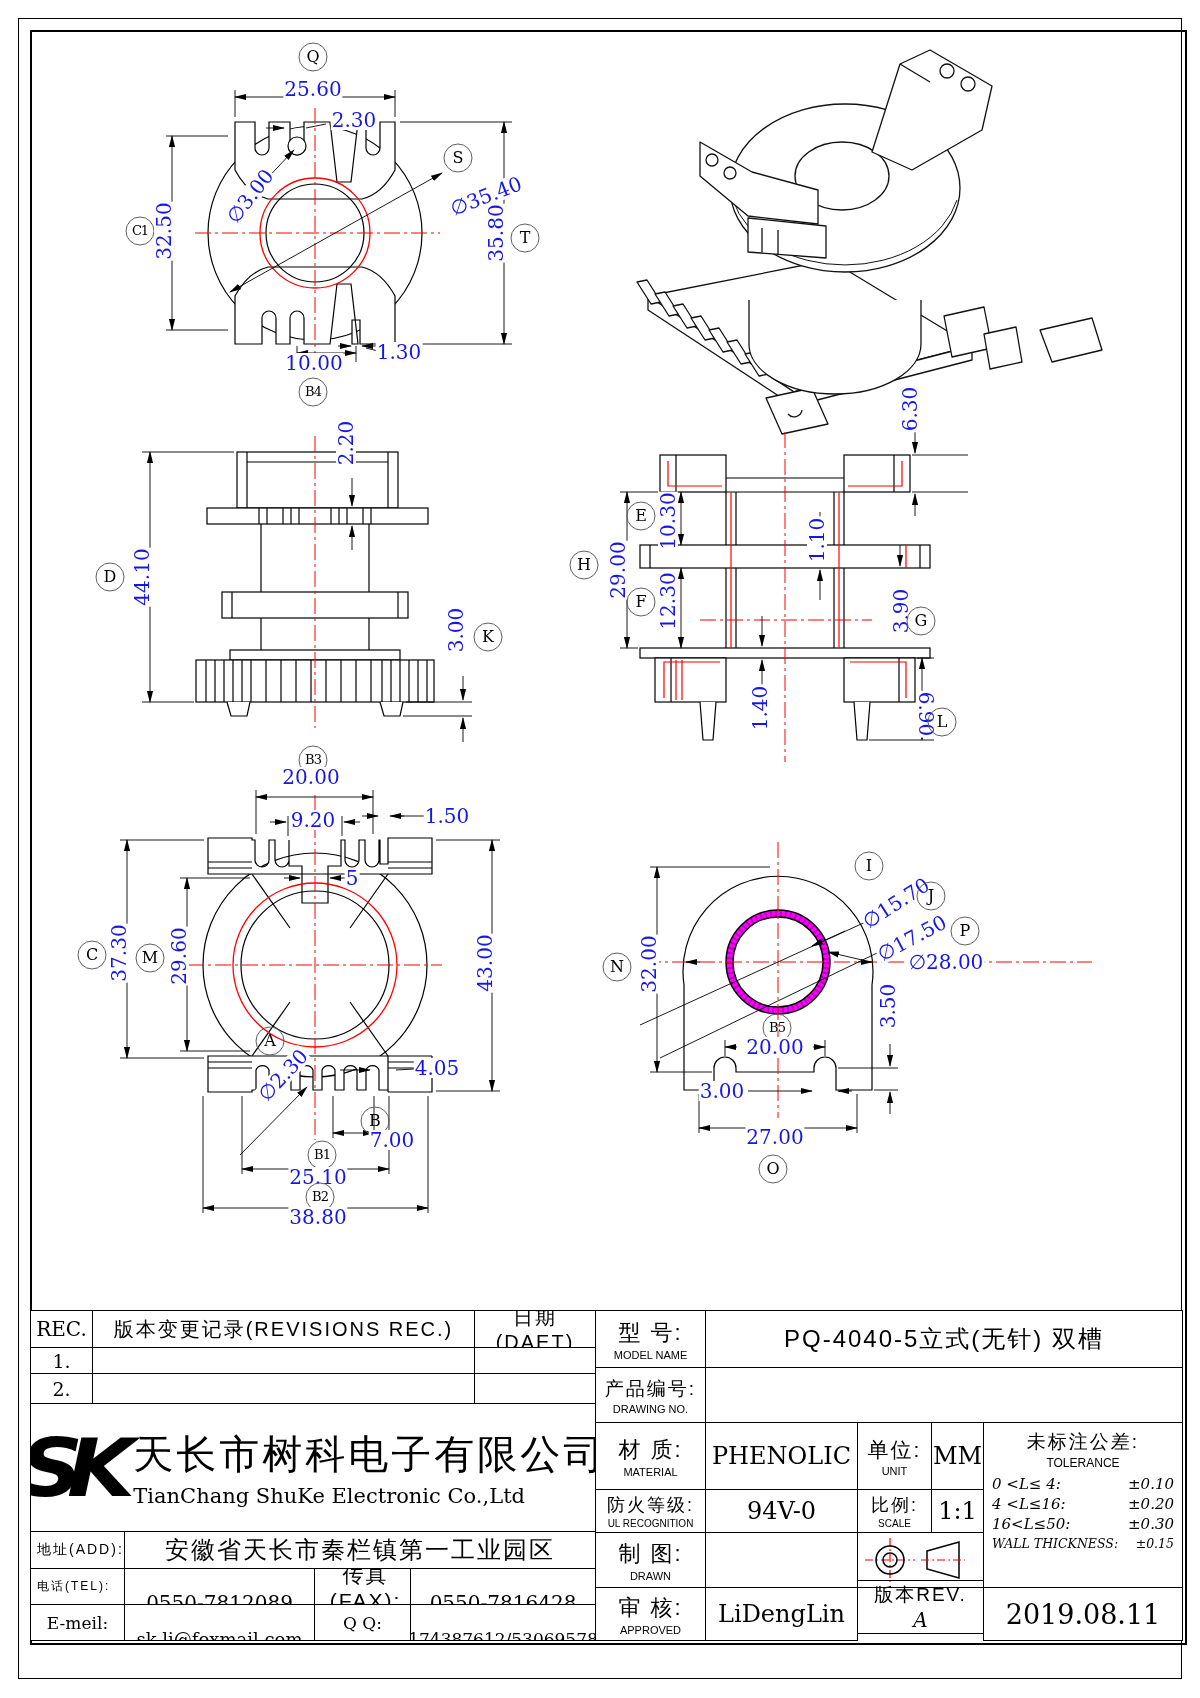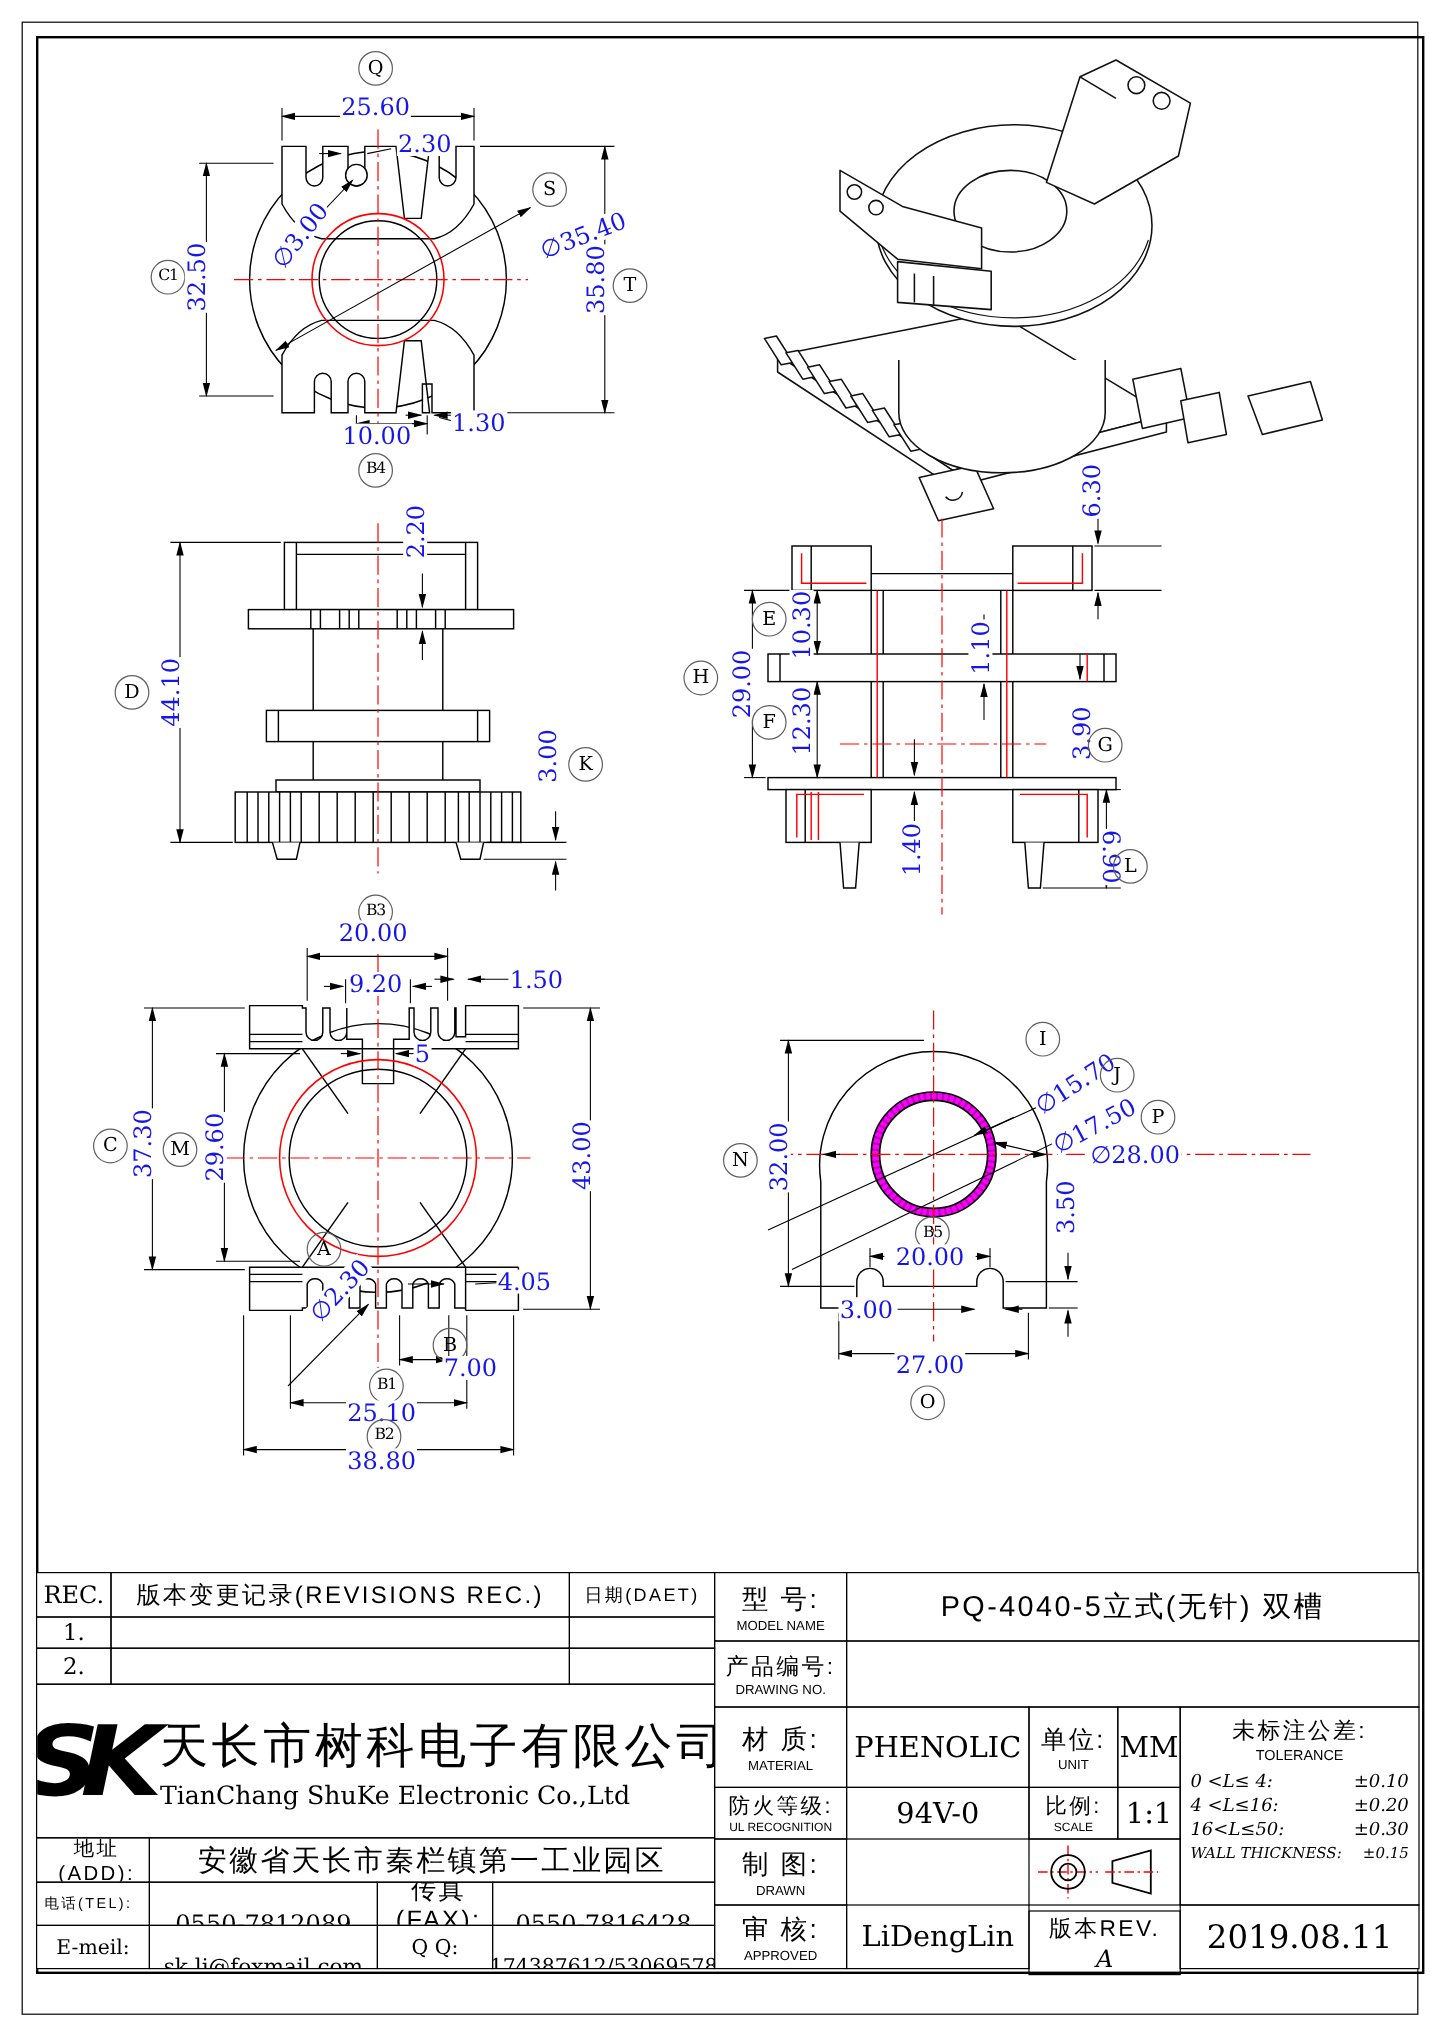--- a/index.html
+++ b/index.html
@@ -431,21 +431,21 @@
 
   <div class="tb">
 
     <div class="cell" style="left:0;top:0;width:63px;height:38px">
         <span style="font-size:20px;font-family:'DejaVu Serif',serif">REC.</span>
       </div>
     <div class="cell" style="left:62px;top:0;width:383px;height:38px">
         <span class="cn" style="font-size:20px">版本变更记录(REVISIONS REC.)</span>
       </div>
     <div class="cell" style="left:444px;top:0;width:122px;height:38px">
-        <span class="cn" style="font-size:15px">日期(DAET)</span>
+        <span class="cn" style="font-size:20px">日期(DAET)</span>
       </div>
     <div class="cell" style="left:0;top:37px;width:63px;height:27px">
         <span style="font-size:19px;font-family:'DejaVu Serif',serif">1.</span>
       </div>
     <div class="cell" style="left:62px;top:37px;width:383px;height:27px"></div>
     <div class="cell" style="left:444px;top:37px;width:122px;height:27px"></div>
     <div class="cell" style="left:0;top:63px;width:63px;height:31px">
         <span style="font-size:19px;font-family:'DejaVu Serif',serif">2.</span>
       </div>
     <div class="cell" style="left:62px;top:63px;width:383px;height:31px"></div>
@@ -454,21 +454,21 @@
     <div class="cell" style="left:0;top:93px;width:566px;height:129px">
       <div style="display:flex;align-items:center;gap:14px;padding:0 6px;">
         <span class="logo-sk">SK</span>
         <span class="stack" style="text-align:left">
           <span class="cmp-cn" style="display:block">天长市树科电子有限公司</span>
           <span class="cmp-en" style="display:block">TianChang ShuKe Electronic Co.,Ltd</span>
         </span>
       </div>
     </div>
     <div class="cell left-lab" style="left:0;top:221px;width:95px;height:38px">
-        <span class="cn" style="font-size:17px">地址(ADD):</span>
+        <span class="cn" style="font-size:14px">地址(ADD):</span>
       </div>
     <div class="cell" style="left:94px;top:221px;width:472px;height:38px">
         <span class="cn" style="font-size:24px">安徽省天长市秦栏镇第一工业园区</span>
       </div>
     <div class="cell left-lab" style="left:0;top:258px;width:95px;height:37px">
         <span class="cn" style="font-size:12px">电话(TEL):</span>
       </div>
     <div class="cell" style="left:94px;top:258px;width:191px;height:37px">
         <span class="val sm">0550-7812089</span>
       </div>
@@ -563,21 +563,21 @@
     </div>
     <div class="cell" style="left:565px;top:277px;width:111px;height:54px">
       <div class="stack">
           <div class="cn big">审  核:</div>
           <div class="en">APPROVED</div>
         </div>
       </div>
     <div class="cell" style="left:675px;top:277px;width:153px;height:54px">
         <span class="val">LiDengLin</span>
       </div>
-    <div class="cell" style="left:827px;top:282px;width:127px;height:54px">
+    <div class="cell" style="left:827px;top:270px;width:127px;height:54px">
       <div class="stack">
           <div class="cn" style="font-size:19px">版本REV.</div>
           <div class="val" style="font-style:italic;font-size:20px">A</div>
         </div>
       </div>
     <div class="cell" style="left:953px;top:277px;width:200px;height:54px">
         <span class="val" style="font-size:27px">2019.08.11</span>
       </div>
 
     <div class="cell" style="left:953px;top:112px;width:200px;height:166px;align-items:flex-start">

